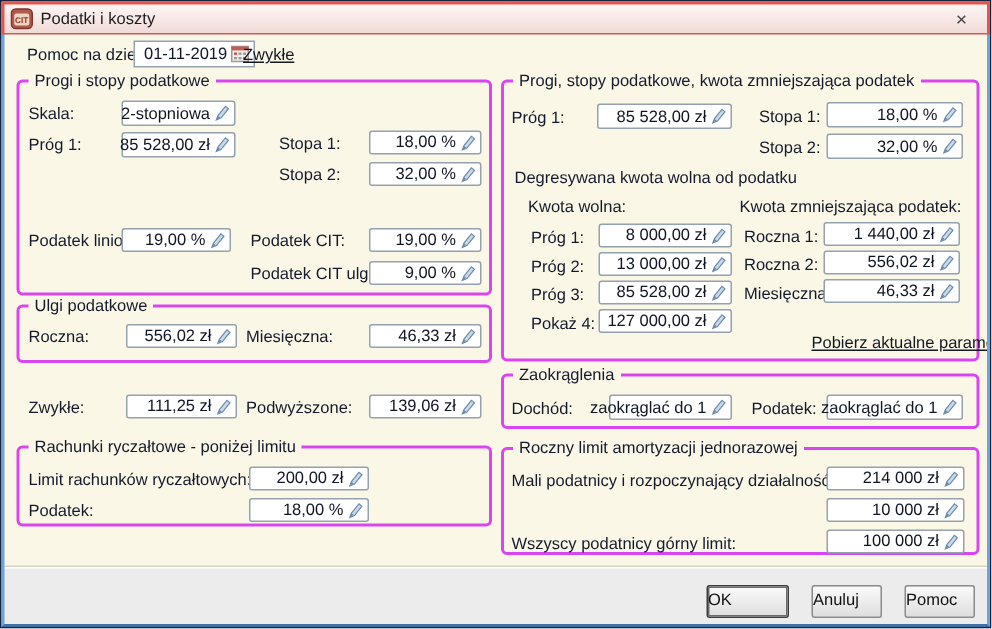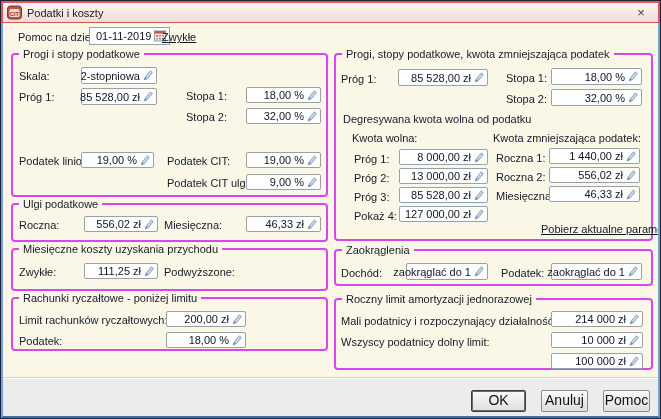--- a/index.html
+++ b/index.html
@@ -46,21 +46,21 @@
   .fld .val { white-space:nowrap; color:#101524; }
   .pencil { flex:0 0 auto; }
   .link {
     position:absolute; white-space:nowrap; text-decoration:underline;
     color:#14181f; cursor:pointer;
   }
   .btn {
     position:absolute; box-sizing:border-box; cursor:pointer;
     background:linear-gradient(#fafafa,#dedede);
     border:1px solid #8a8a8a; border-radius:2px;
-    text-align:center; line-height:19px; font-size:14px; color:#111;
+    text-align:left; line-height:19px; font-size:11px; color:#111;
   }
   .btn.default { border:1px solid #3d3d3d; box-shadow:inset 0 0 0 1px #6b6b6b; }
   .datefld {
     position:absolute; box-sizing:border-box; background:#fff;
     border:1px solid #94a2ae; display:flex; align-items:center;
     padding:0 3px 0 6px; justify-content:space-between; cursor:text;
   }
 </style>
 </head>
 <body>
@@ -168,32 +168,36 @@
     </div>
   <span class="lbl" style="left:163px; top:218px;">Miesięczna:</span>
   <div class="fld" style="left:245px; top:215px; width:75px; height:16px;">
       <span class="val">46,33 zł</span>
       <svg class="pencil" width="10" height="11" viewBox="0 0 10 11">
         <path d="M1.2 9.9 L2.3 7.1 L7.3 0.9 L9.3 2.5 L4.3 8.7 L1.2 9.9 Z" fill="#c9daeb" stroke="#6d8cab" stroke-width="0.8"></path>
         <path d="M1.2 9.9 L2.3 7.1 L3.8 8.3 Z" fill="#6d8cab"></path>
       </svg>
     </div>
 
-  <div class="grp" style="left:10px; top:247px; width:317px; height:43px;">
-    <span class="leg">Miesięczne koszty uzyskania przychodu</span>
-  </div>
   <span class="lbl" style="left:18px; top:265px;">Zwykłe:</span>
   <div class="fld" style="left:83px; top:262px; width:74px; height:16px;">
       <span class="val">111,25 zł</span>
       <svg class="pencil" width="10" height="11" viewBox="0 0 10 11">
         <path d="M1.2 9.9 L2.3 7.1 L7.3 0.9 L9.3 2.5 L4.3 8.7 L1.2 9.9 Z" fill="#c9daeb" stroke="#6d8cab" stroke-width="0.8"></path>
         <path d="M1.2 9.9 L2.3 7.1 L3.8 8.3 Z" fill="#6d8cab"></path>
       </svg>
     </div>
   <span class="lbl" style="left:163px; top:265px;">Podwyższone:</span>
+  <div class="fld" style="left:245px; top:262px; width:75px; height:16px;">
+      <span class="val">139,06 zł</span>
+      <svg class="pencil" width="10" height="11" viewBox="0 0 10 11">
+        <path d="M1.2 9.9 L2.3 7.1 L7.3 0.9 L9.3 2.5 L4.3 8.7 L1.2 9.9 Z" fill="#c9daeb" stroke="#6d8cab" stroke-width="0.8"></path>
+        <path d="M1.2 9.9 L2.3 7.1 L3.8 8.3 Z" fill="#6d8cab"></path>
+      </svg>
+    </div>
 
   <div class="grp" style="left:10px; top:296px; width:317px; height:54px;">
     <span class="leg">Rachunki ryczałtowe - poniżej limitu</span>
   </div>
   <span class="lbl" style="left:18px; top:313px;">Limit rachunków ryczałtowych:</span>
   <div class="fld" style="left:165px; top:310px; width:80px; height:16px;">
       <span class="val">200,00 zł</span>
       <svg class="pencil" width="10" height="11" viewBox="0 0 10 11">
         <path d="M1.2 9.9 L2.3 7.1 L7.3 0.9 L9.3 2.5 L4.3 8.7 L1.2 9.9 Z" fill="#c9daeb" stroke="#6d8cab" stroke-width="0.8"></path>
         <path d="M1.2 9.9 L2.3 7.1 L3.8 8.3 Z" fill="#6d8cab"></path>
@@ -326,28 +330,28 @@
     <span class="leg">Roczny limit amortyzacji jednorazowej</span>
   </div>
   <span class="lbl" style="left:340px; top:314px;">Mali podatnicy i rozpoczynający działalność gosp.:</span>
   <div class="fld" style="left:550px; top:310px; width:92px; height:16px;">
       <span class="val">214 000 zł</span>
       <svg class="pencil" width="10" height="11" viewBox="0 0 10 11">
         <path d="M1.2 9.9 L2.3 7.1 L7.3 0.9 L9.3 2.5 L4.3 8.7 L1.2 9.9 Z" fill="#c9daeb" stroke="#6d8cab" stroke-width="0.8"></path>
         <path d="M1.2 9.9 L2.3 7.1 L3.8 8.3 Z" fill="#6d8cab"></path>
       </svg>
     </div>
-  <span class="lbl" style="left:340px; top:335px;">Wszyscy podatnicy dolny limit:</span>
   <div class="fld" style="left:550px; top:331px; width:92px; height:16px;">
       <span class="val">10 000 zł</span>
       <svg class="pencil" width="10" height="11" viewBox="0 0 10 11">
         <path d="M1.2 9.9 L2.3 7.1 L7.3 0.9 L9.3 2.5 L4.3 8.7 L1.2 9.9 Z" fill="#c9daeb" stroke="#6d8cab" stroke-width="0.8"></path>
         <path d="M1.2 9.9 L2.3 7.1 L3.8 8.3 Z" fill="#6d8cab"></path>
       </svg>
     </div>
+  <span class="lbl" style="left:340px; top:356px;">Wszyscy podatnicy górny limit:</span>
   <div class="fld" style="left:550px; top:352px; width:92px; height:16px;">
       <span class="val">100 000 zł</span>
       <svg class="pencil" width="10" height="11" viewBox="0 0 10 11">
         <path d="M1.2 9.9 L2.3 7.1 L7.3 0.9 L9.3 2.5 L4.3 8.7 L1.2 9.9 Z" fill="#c9daeb" stroke="#6d8cab" stroke-width="0.8"></path>
         <path d="M1.2 9.9 L2.3 7.1 L3.8 8.3 Z" fill="#6d8cab"></path>
       </svg>
     </div>
 
   <div class="footer"></div>
   <div class="btn default" style="left:470px; top:389px; width:55px; height:22px;">OK</div>

